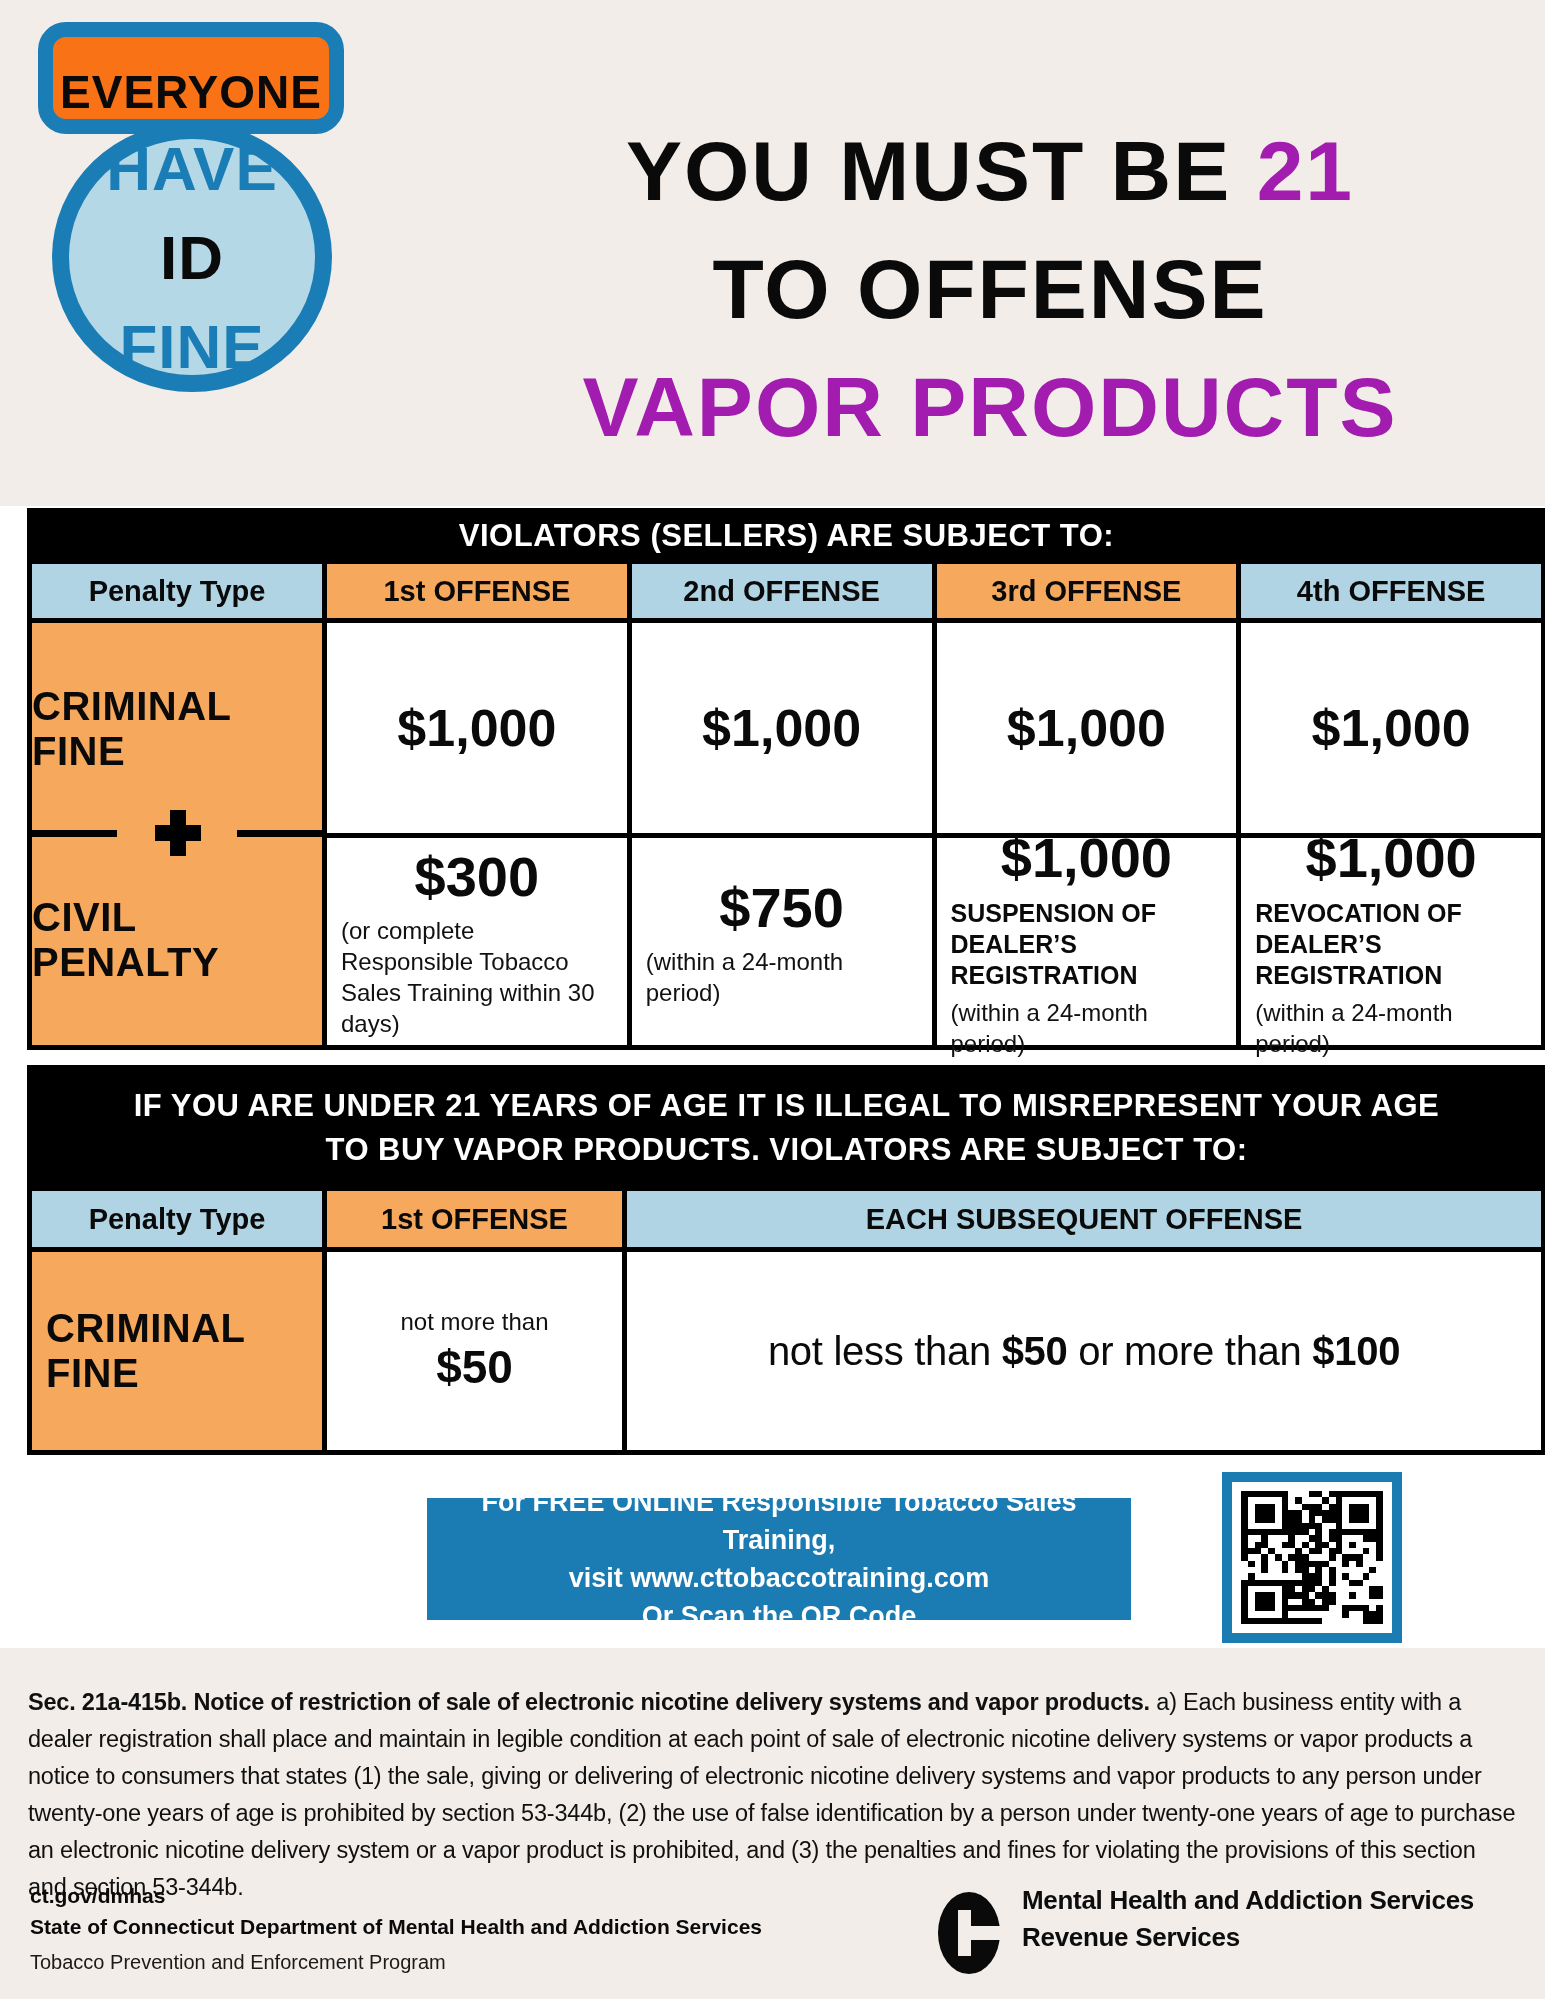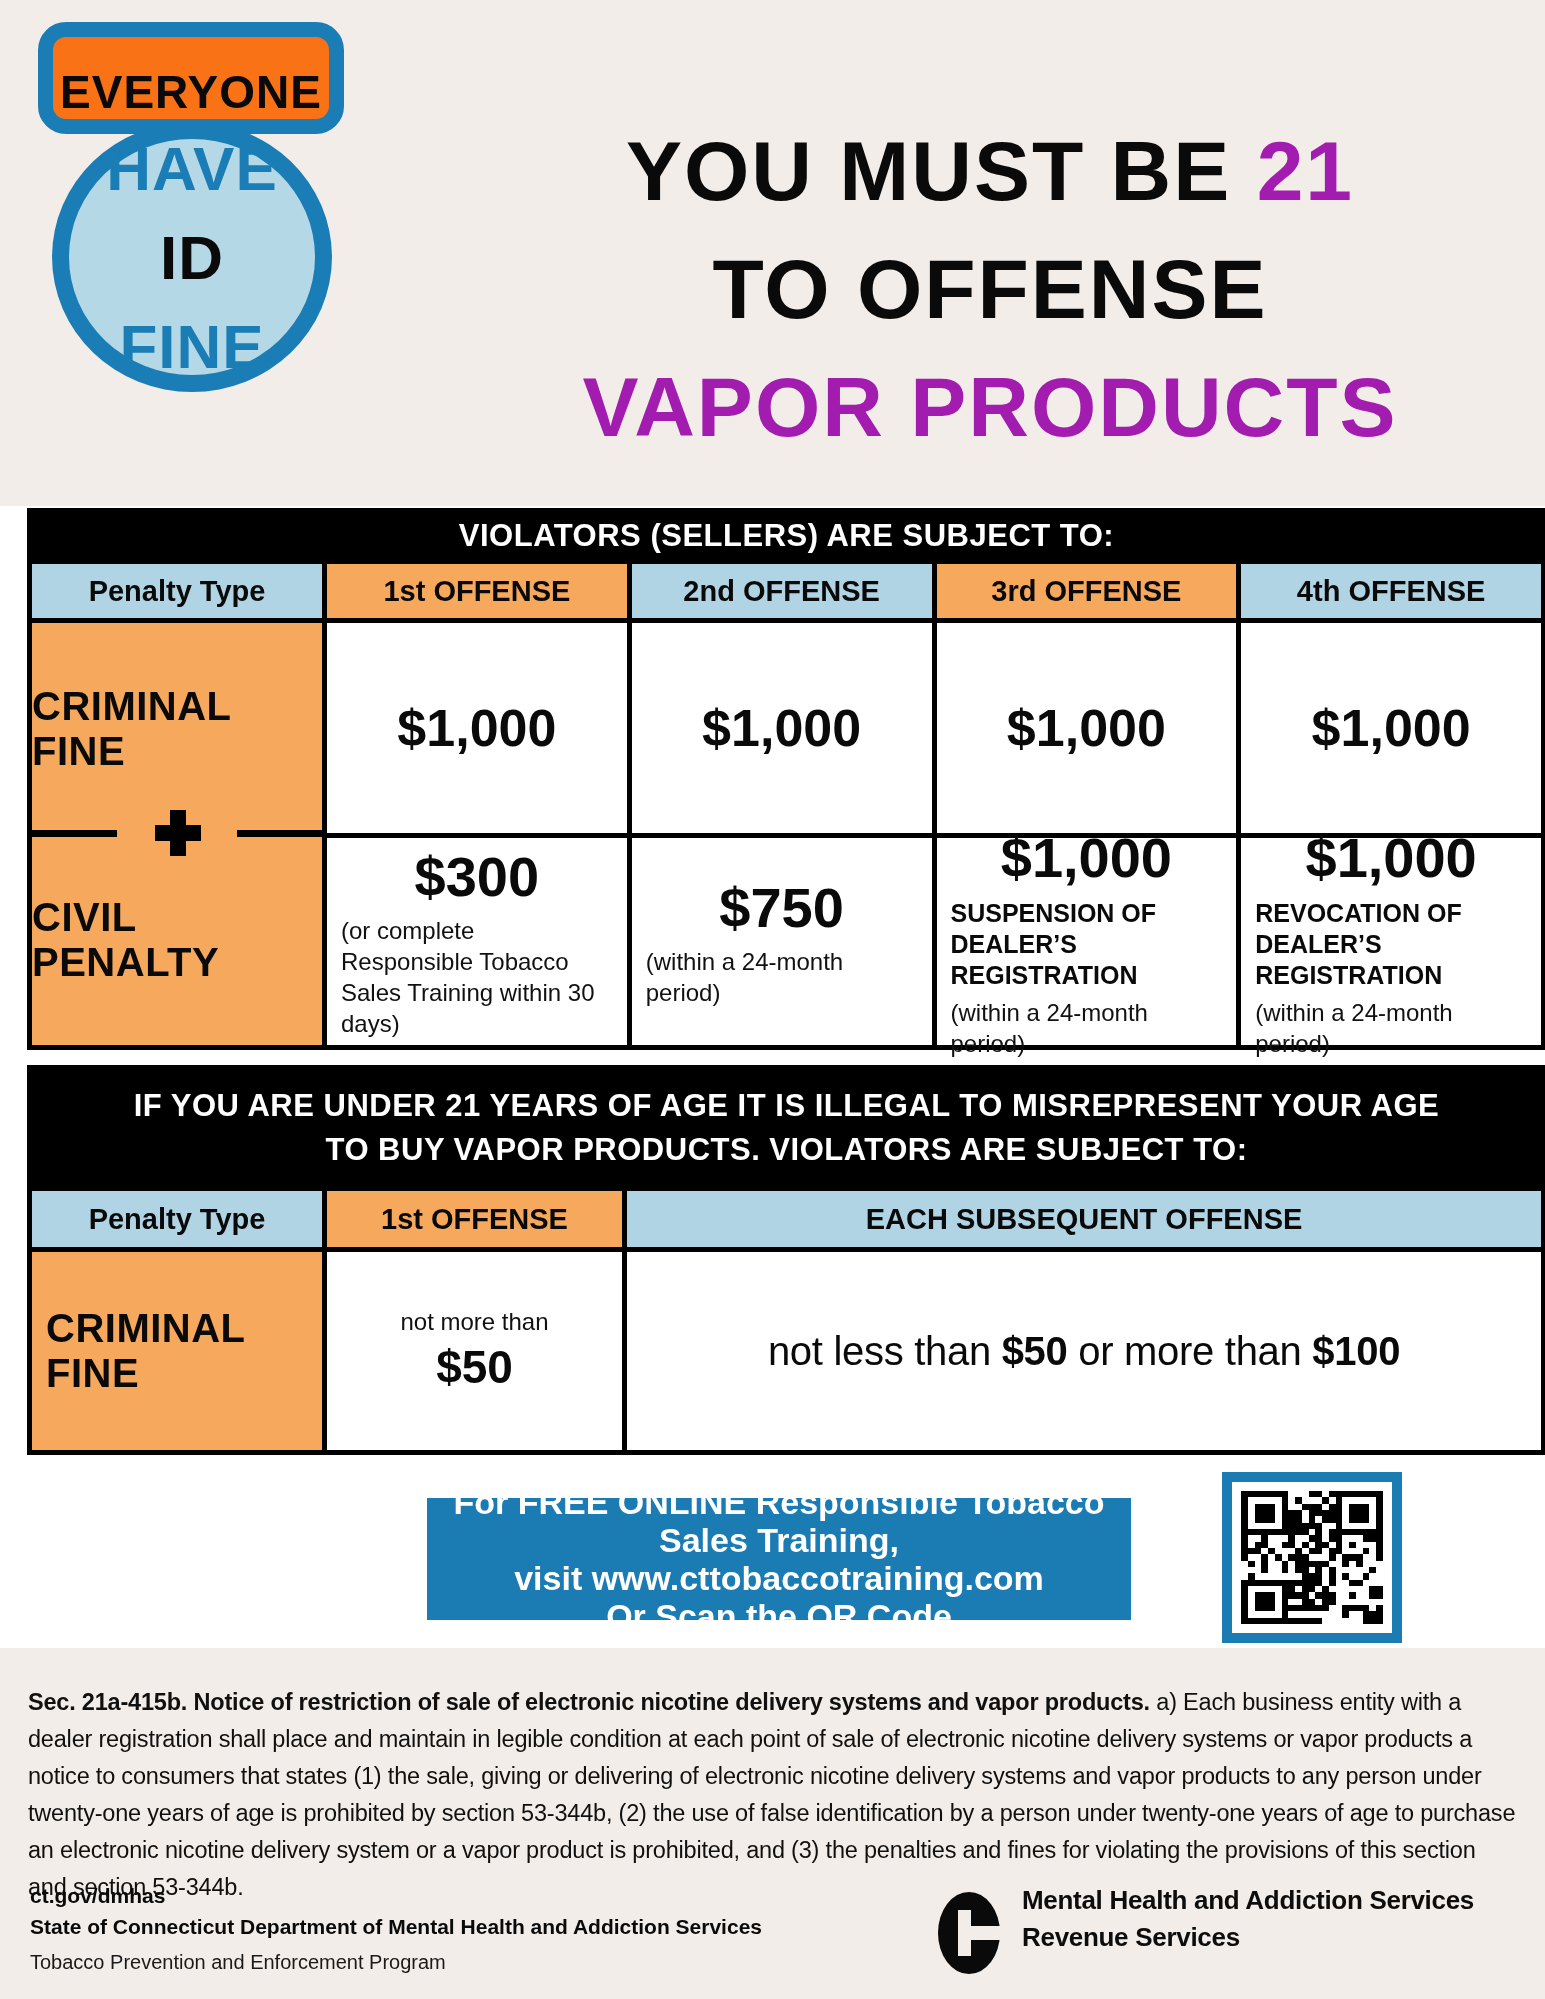--- a/index.html
+++ b/index.html
@@ -72,21 +72,21 @@
   .plus::after{content:"";position:absolute;left:0;top:15px;width:46px;height:16px;background:#000;}
   .small-prefix{font-size:24px;color:#111;}
   .amount-md{font-size:46px;font-weight:700;margin-top:4px;}
   .subsequent{font-size:40px;letter-spacing:-.3px;}
   .subsequent b{font-weight:700;}
 
   
   .training-box{
     position:absolute;left:427px;top:1498px;width:704px;height:122px;box-sizing:border-box;
     background:#1b7cb4;color:#fff;display:flex;flex-direction:column;align-items:center;justify-content:center;
-    font-size:34px;font-weight:700;line-height:38px;text-align:center;
+    font-size:27px;font-weight:700;line-height:38px;text-align:center;
   }
   .qr-frame{
     position:absolute;left:1222px;top:1472px;width:180px;height:171px;box-sizing:border-box;
     background:#fff;border:10px solid #1b7cb4;padding:9px;
   }
   .qr-grid{width:100%;height:100%;display:grid;grid-template-columns:repeat(21,1fr);grid-template-rows:repeat(21,1fr);}
   .qc{background:#fff;}
   .qc.on{background:#000;}
 
   

